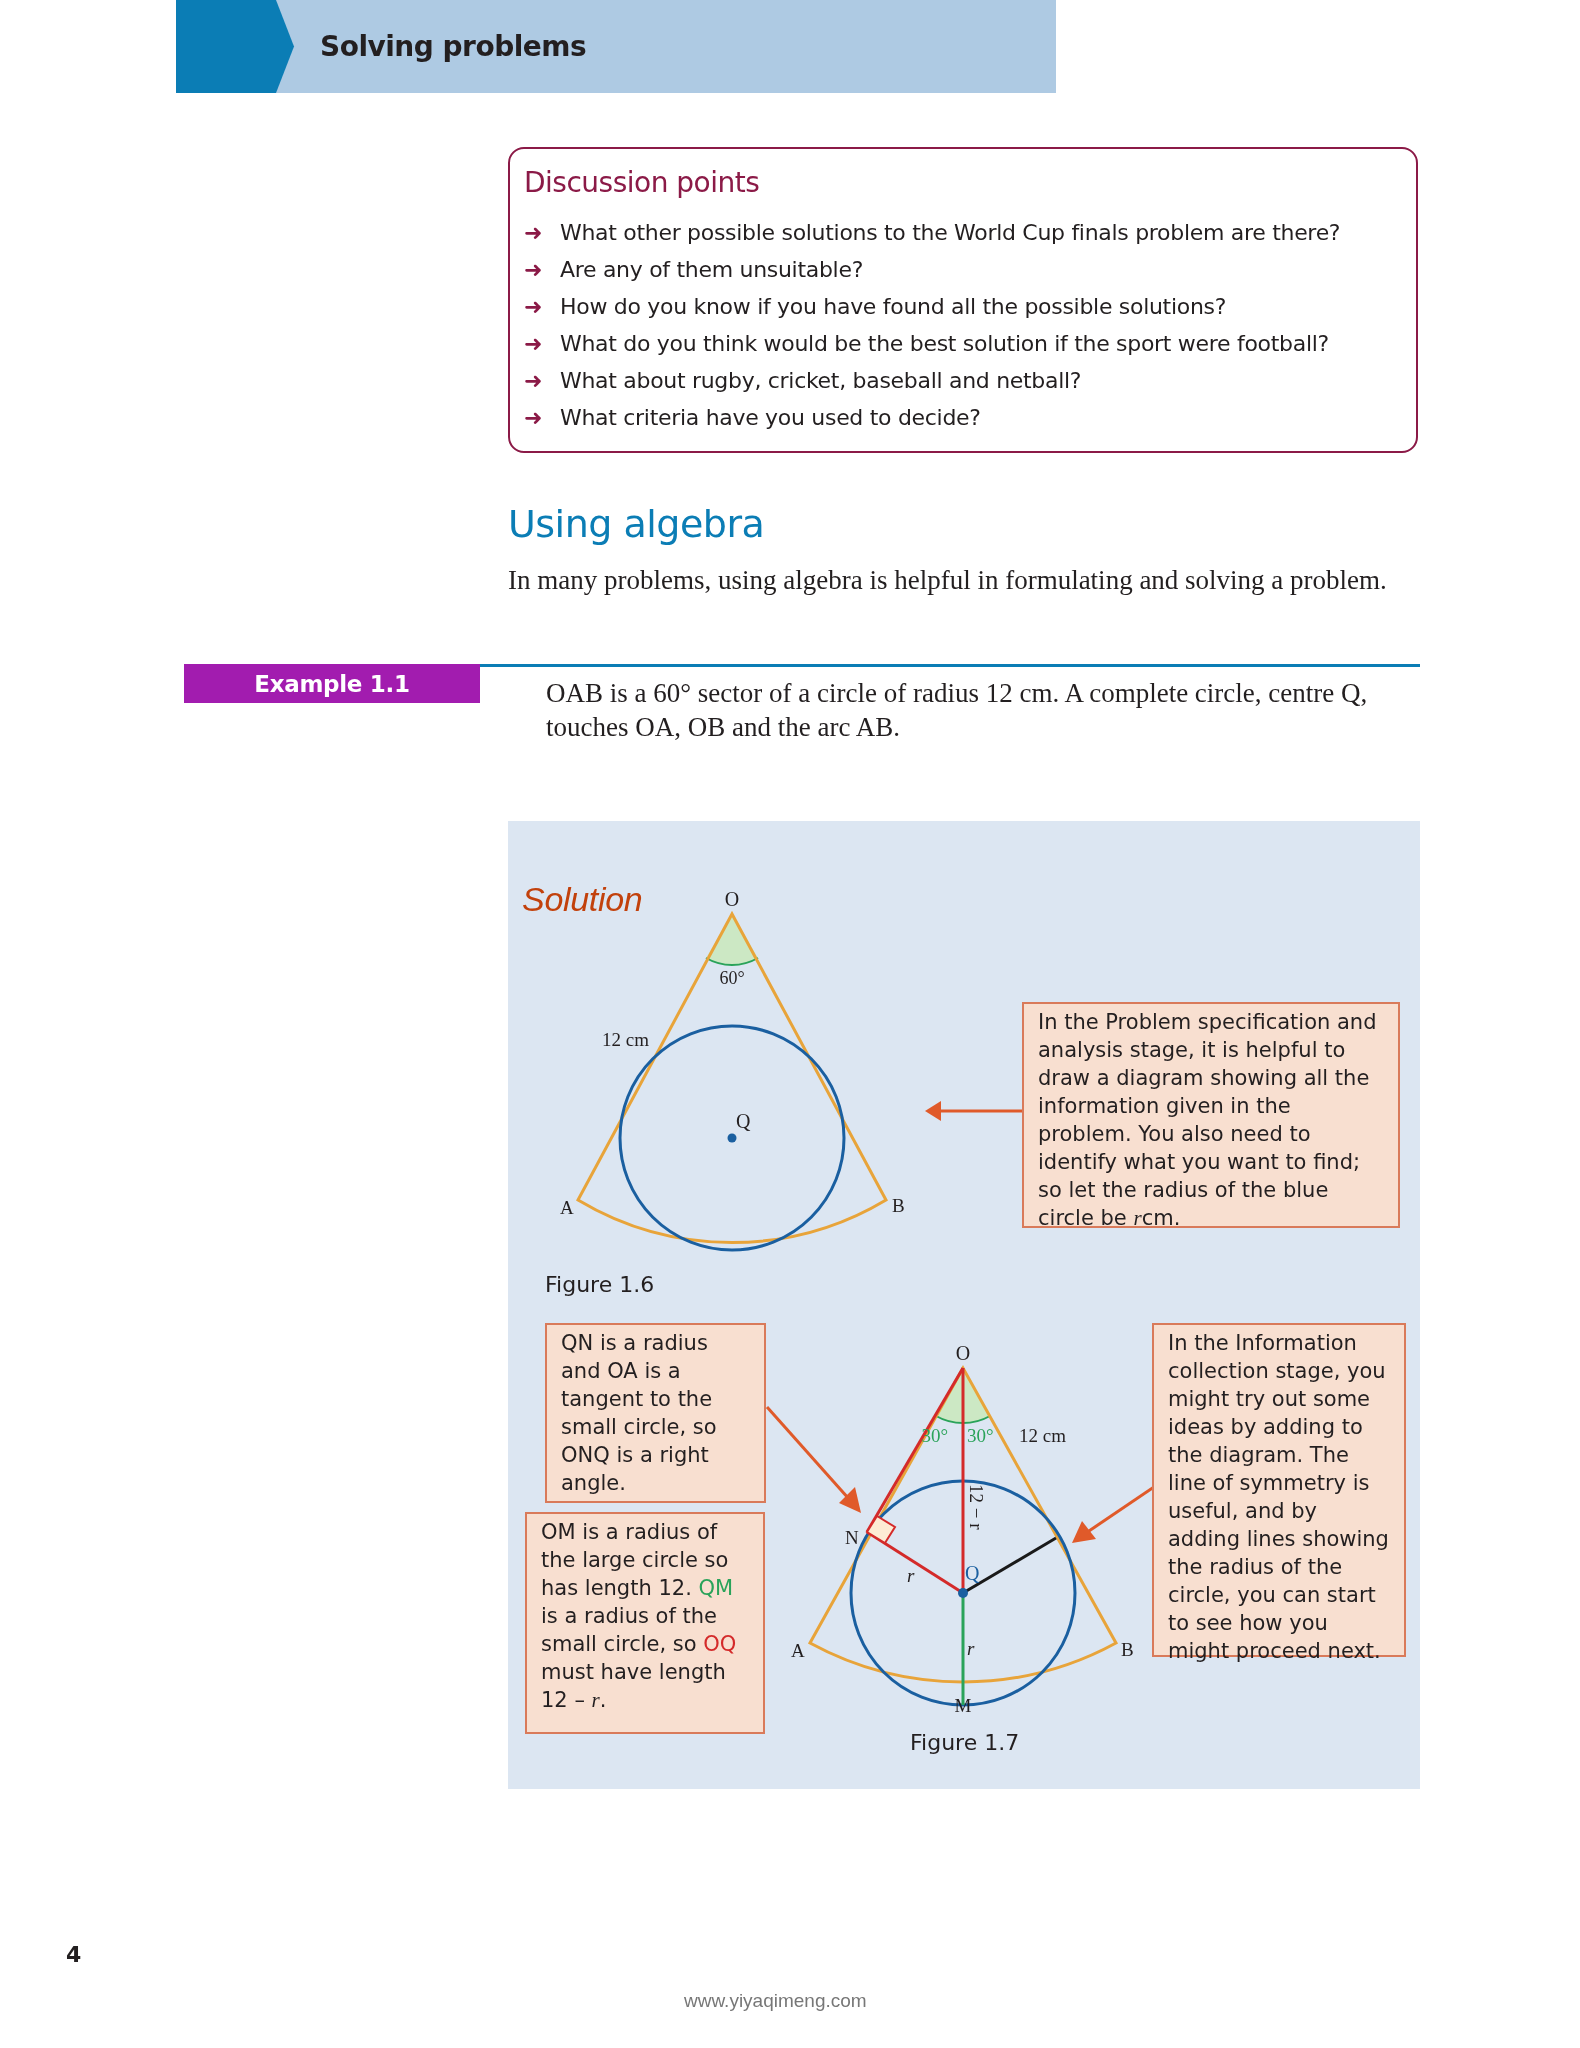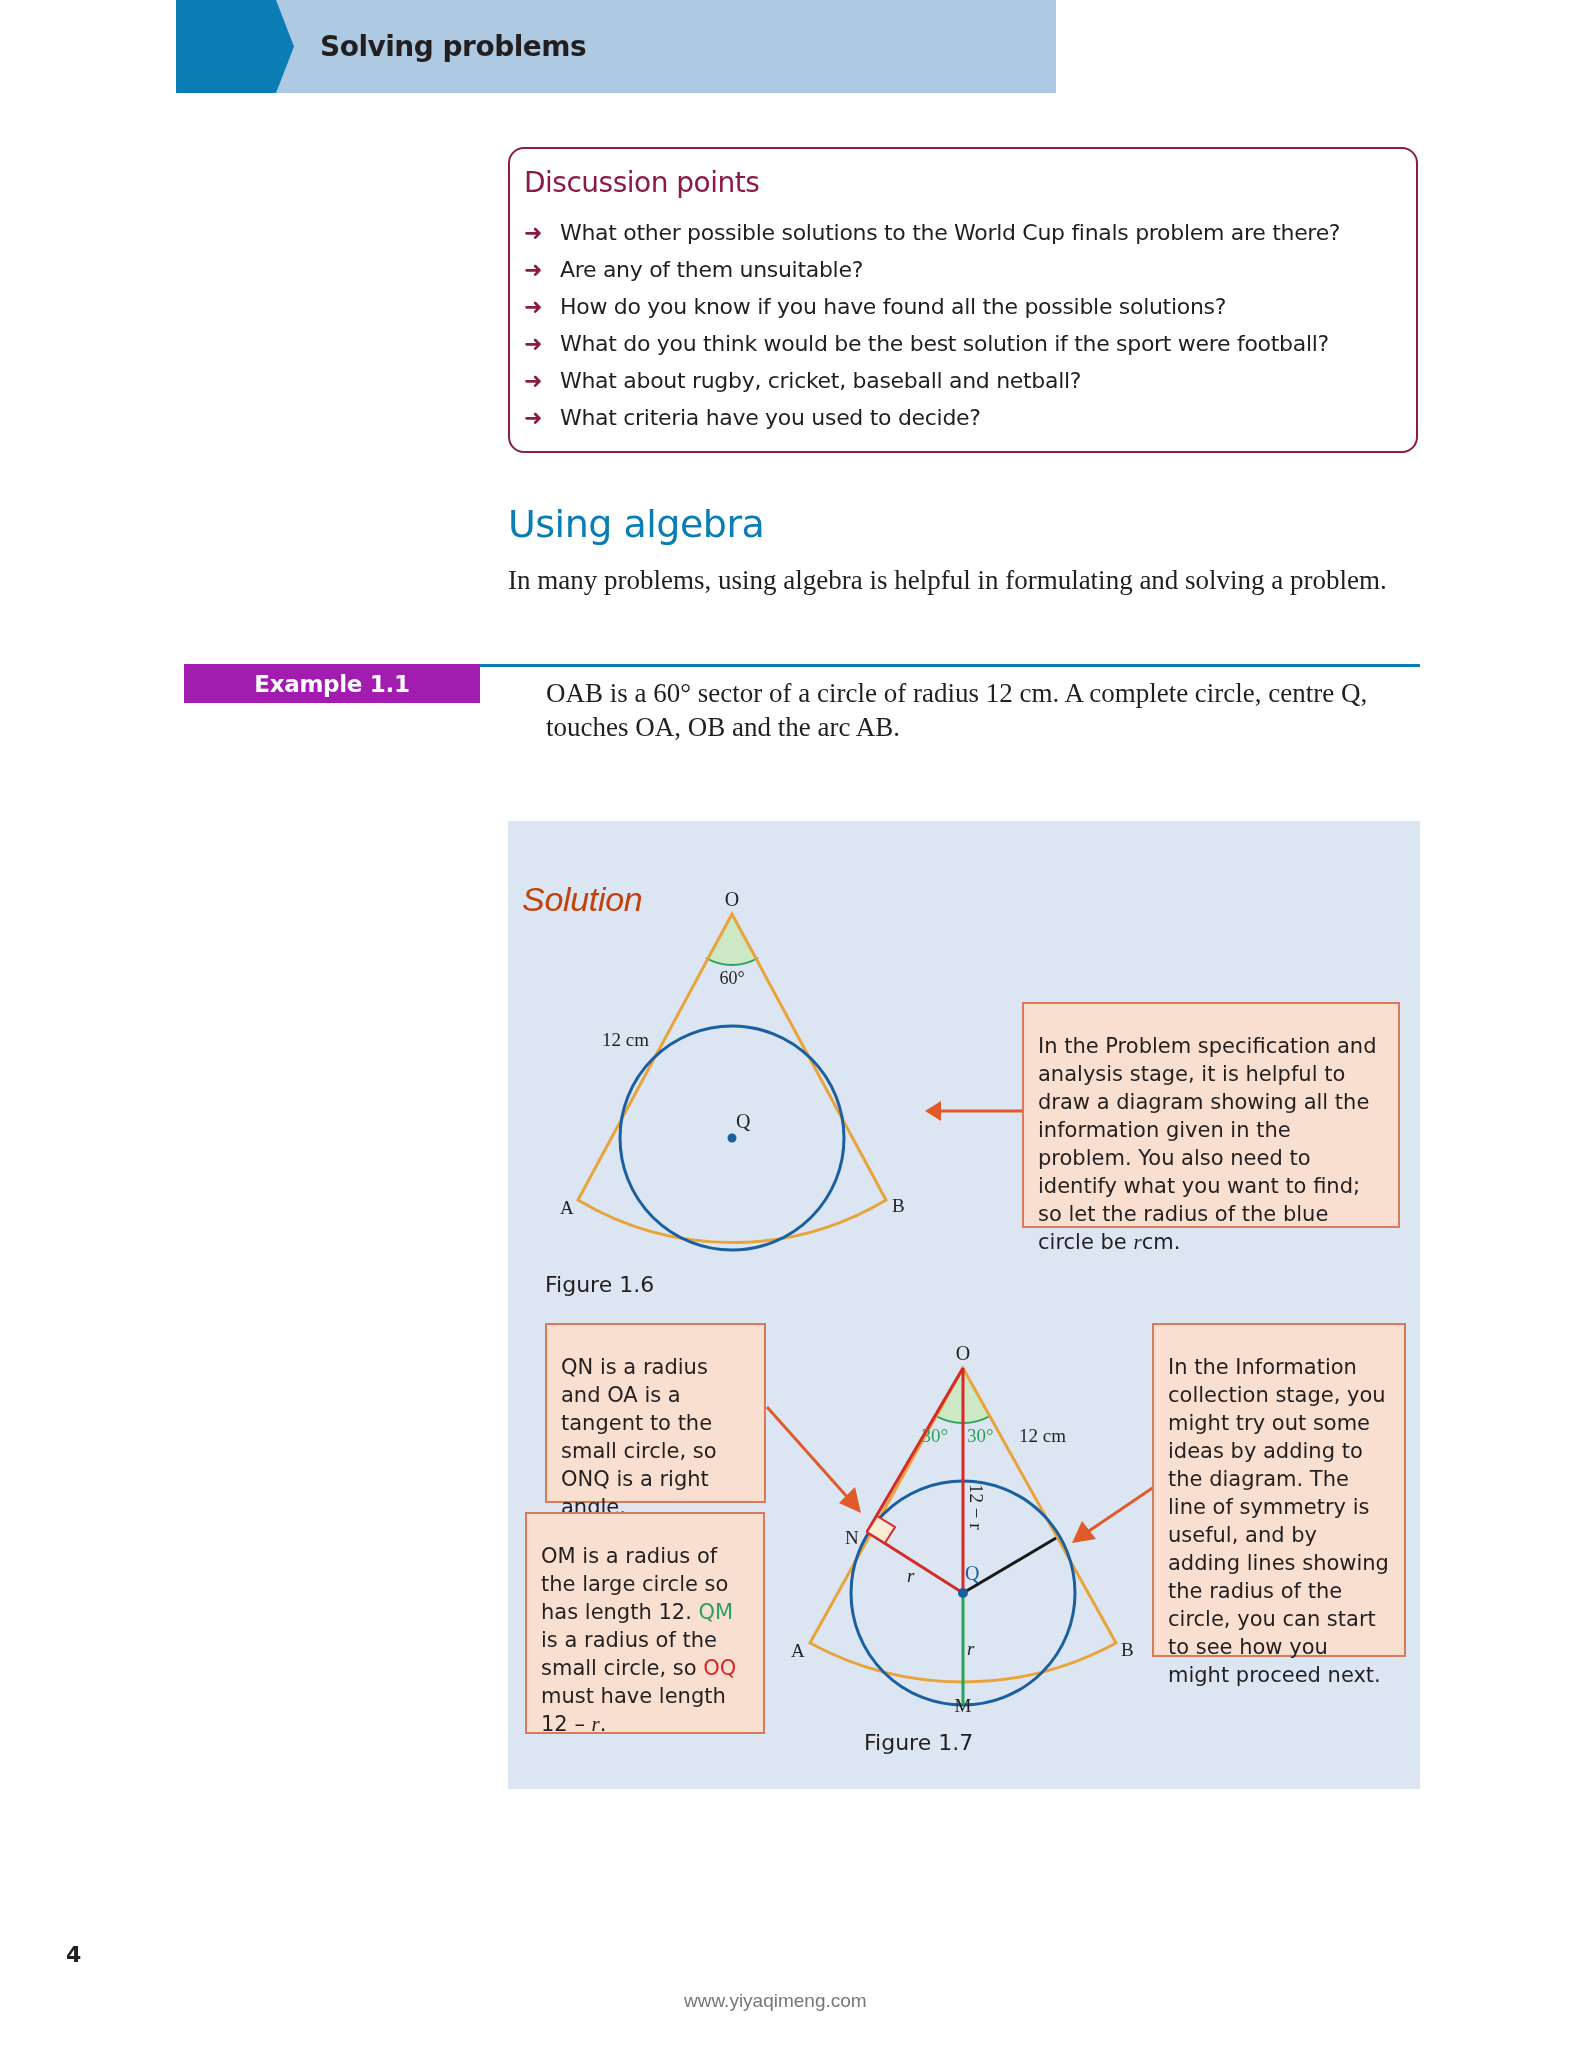--- a/index.html
+++ b/index.html
@@ -19,21 +19,21 @@
   .h2 { left:508px; top:502px; font-size:38px; color:#0b7db5; font-family:"DejaVu Sans", sans-serif; letter-spacing:-0.5px; }
   .intro { left:508px; top:565px; font-family:"Liberation Serif", serif; font-size:27px; color:#231f20; }
   
   .ex-rule { left:480px; top:664px; width:940px; height:3px; background:#0b7db5; }
   .ex-tag { left:184px; top:664px; width:296px; height:39px; background:#a21caf; color:#ffffff; font-weight:bold; font-size:23px; display:flex; align-items:center; justify-content:center; letter-spacing:-0.3px; }
   .ex-text { left:546px; top:676px; width:870px; font-family:"Liberation Serif", serif; font-size:27px; line-height:34px; color:#231f20; }
   .ex-text p { margin:0 0 15px 0; }
   
   .sol { left:508px; top:821px; width:912px; height:968px; background:#dce6f2; }
   .sol-title { left:522px; top:880px; font-size:34px; font-style:italic; color:#c2410c; font-family:Liberation Sans, sans-serif; letter-spacing:-0.3px; }
-  .note { position:absolute; background:#f8dfd0; border:2px solid #d97a5a; box-sizing:border-box; font-size:21px; line-height:28px; color:#231f20; padding:28px 14px; font-family:"DejaVu Sans", sans-serif; }
+  .note { position:absolute; background:#f8dfd0; border:2px solid #d97a5a; box-sizing:border-box; font-size:21px; line-height:28px; color:#231f20; padding:4px 14px; font-family:"DejaVu Sans", sans-serif; }
   .fig-cap { font-size:22px; color:#231f20; font-family:"DejaVu Sans", sans-serif; }
   .green { color:#2aa35a; }
   .red { color:#d42a2a; }
   .page-num { left:66px; top:1942px; font-size:22px; font-weight:bold; color:#231f20; }
   .footer { left:684px; top:1990px; font-size:19px; color:#777777; font-family:"Liberation Sans", sans-serif; }
   svg text { font-family:"Liberation Serif", serif; }
 </style>
 </head>
 <body>
 
@@ -158,16 +158,16 @@
   <polygon points="96,108 74,98 90,82" fill="#e05a2a"></polygon>
 </svg>
 
 <svg class="abs" style="left:1070px; top:1485px;" width="84" height="70" viewBox="0 0 84 70">
   <line x1="84" y1="2" x2="16" y2="48" stroke="#e05a2a" stroke-width="3"></line>
   <polygon points="2,58 12,36 26,54" fill="#e05a2a"></polygon>
 </svg>
 
 <div class="note" style="left:1152px; top:1323px; width:254px; height:334px;">In the Information collection stage, you might try out some ideas by adding to the diagram. The line of symmetry is useful, and by adding lines showing the radius of the circle, you can start to see how you might proceed next.</div>
 
-<div class="abs fig-cap" style="left:864px; top:1730px;">Figure 1.7</div>
+<div class="abs fig-cap" style="left:910px; top:1730px;">Figure 1.7</div>
 
 <div class="abs page-num">4</div>
 <div class="abs footer">www.yiyaqimeng.com</div>
 
 </body></html>

